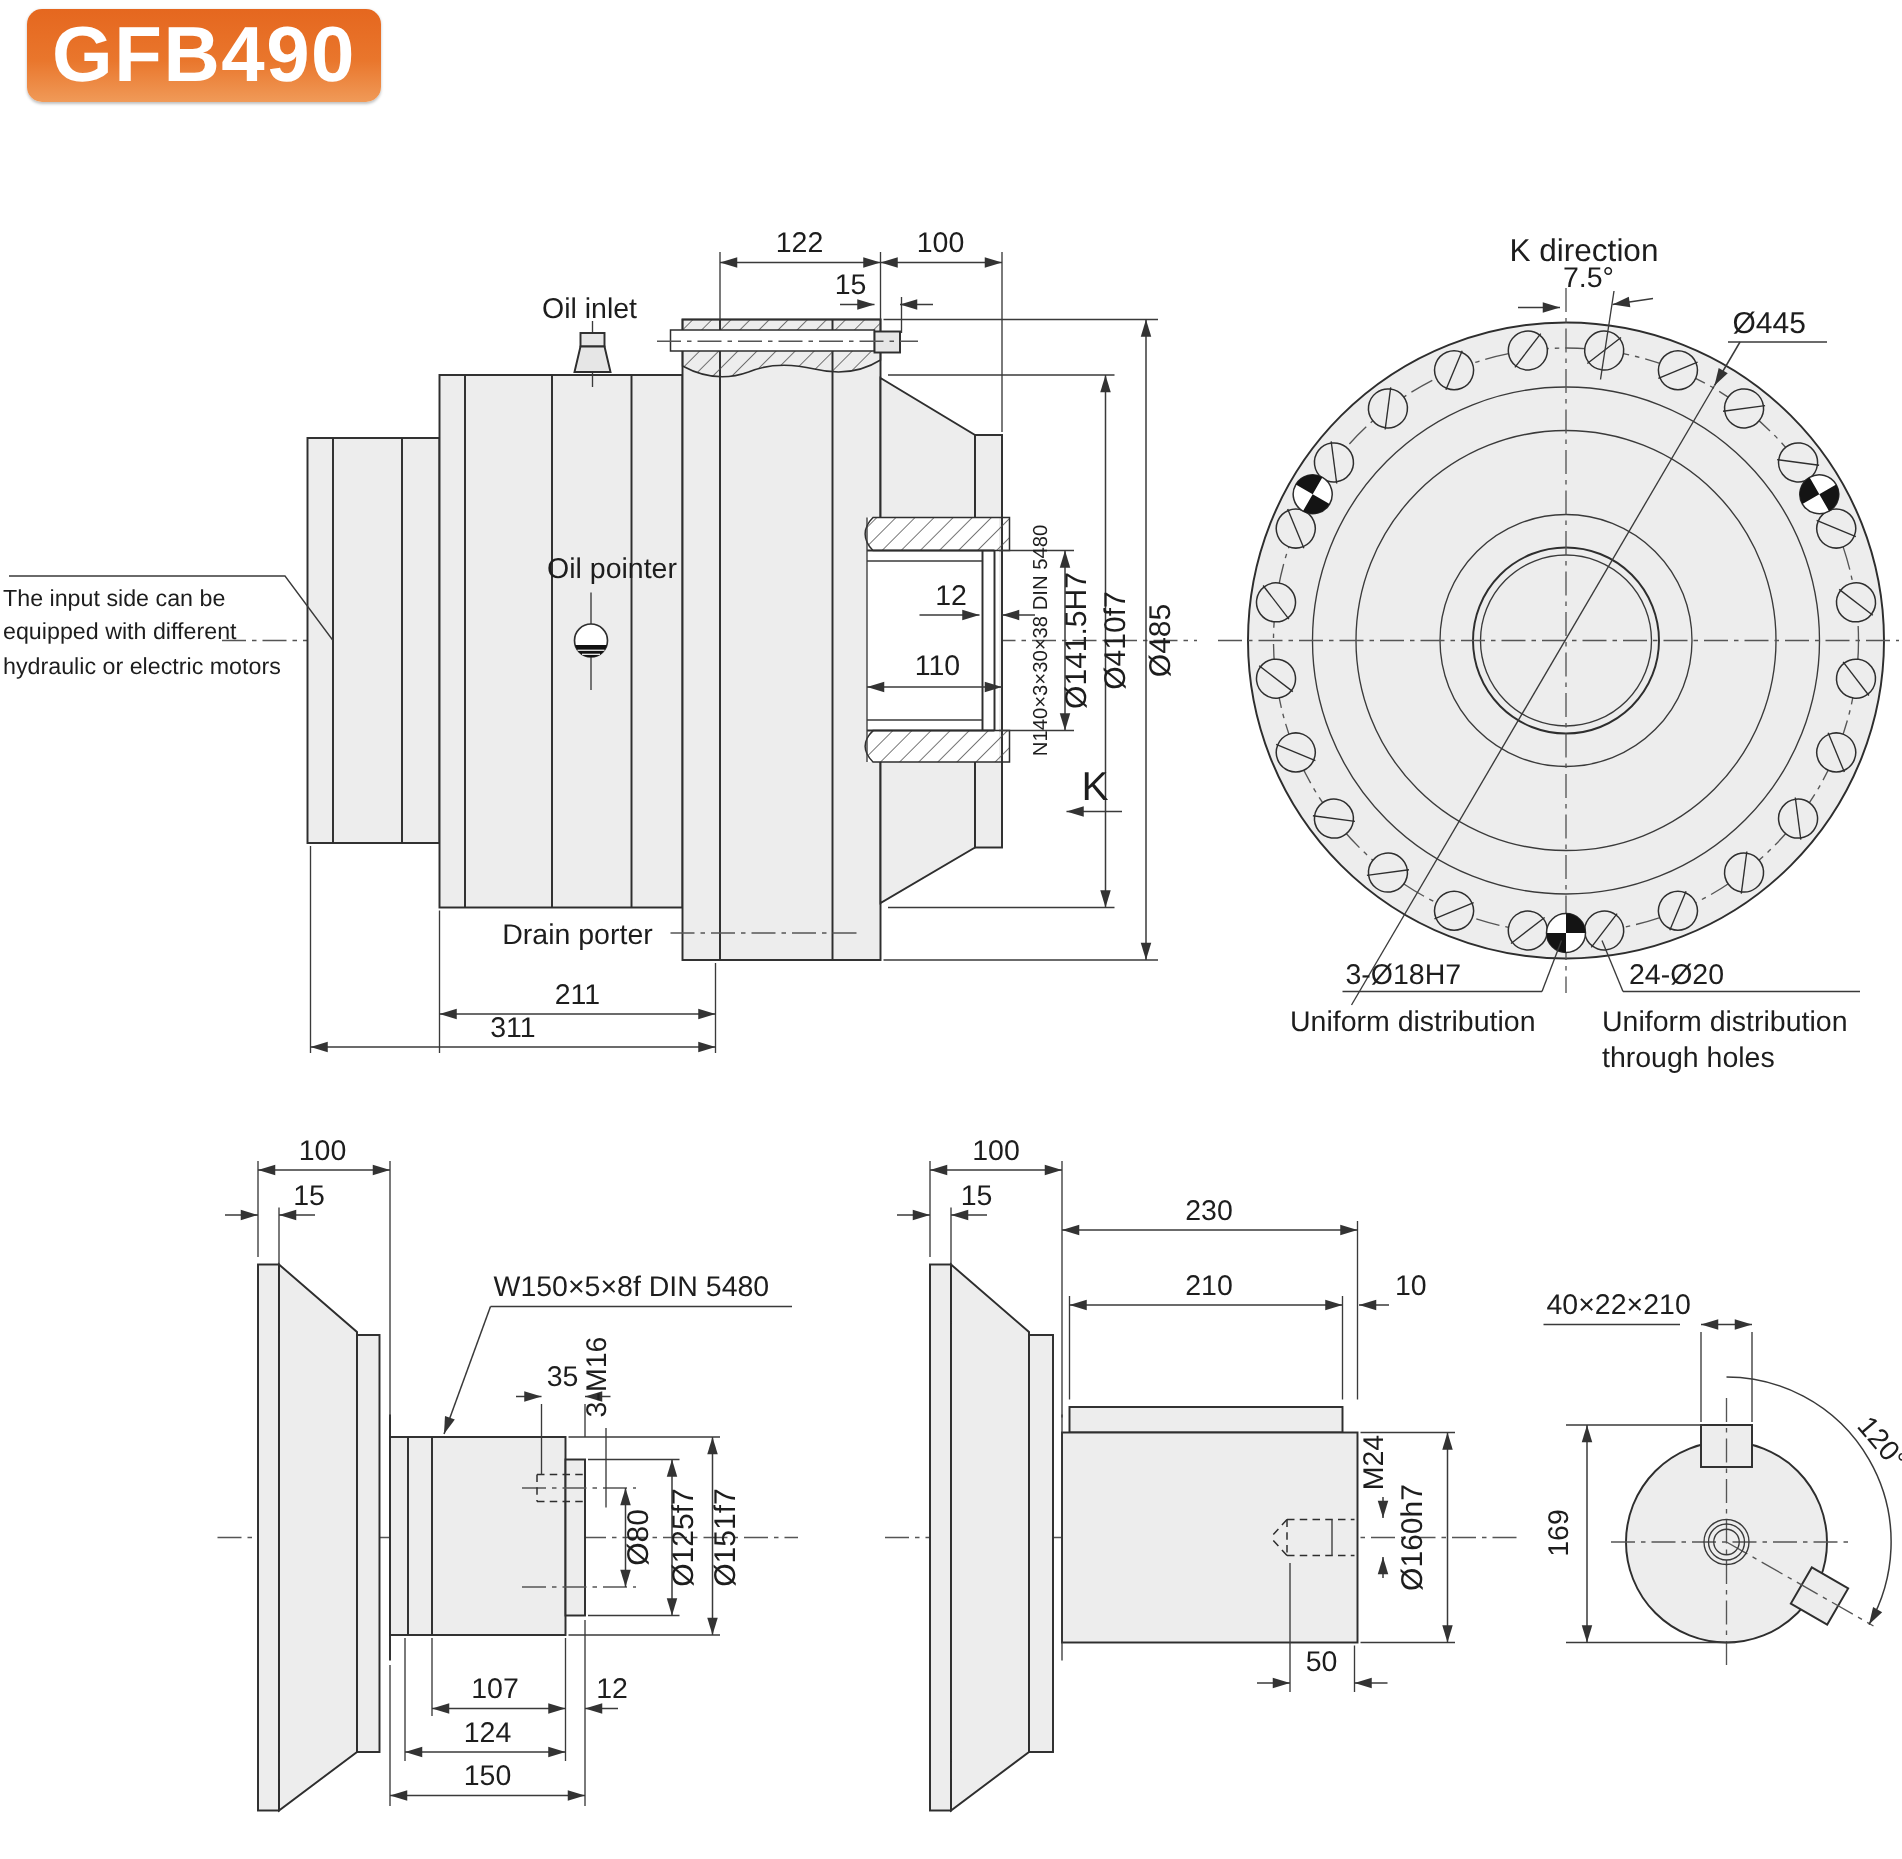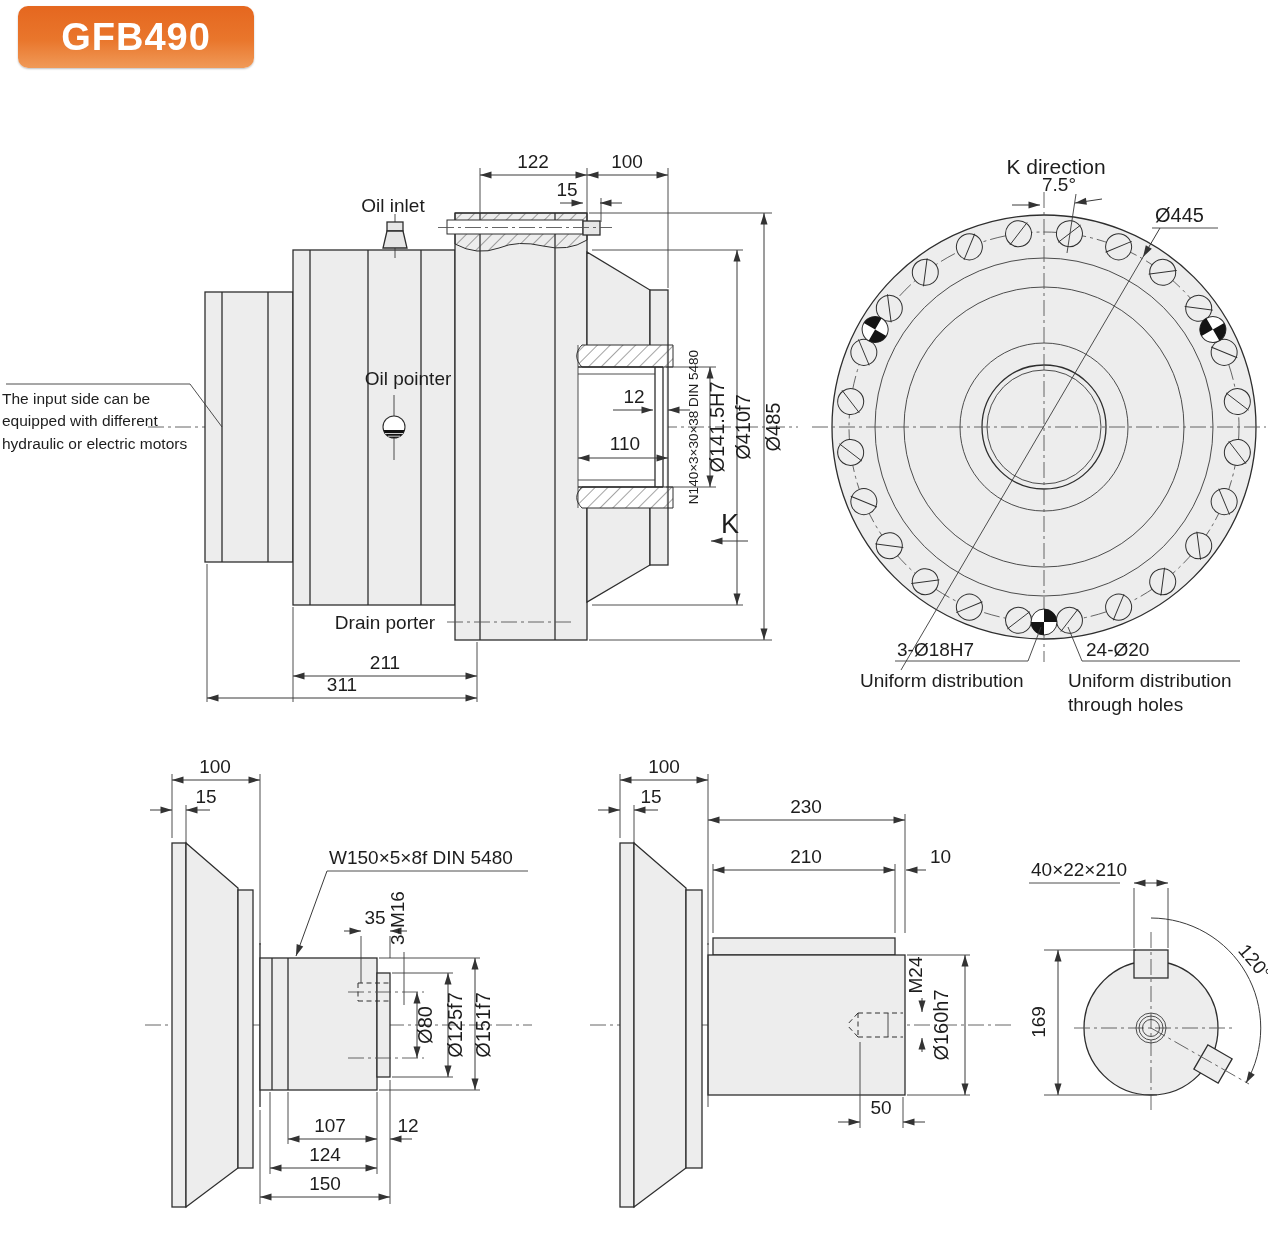--- a/index.html
+++ b/index.html
@@ -2,21 +2,21 @@
 <html><head>
 <meta charset="utf-8">
 <style>
   html,body{margin:0;padding:0;background:#ffffff;}
   .page{position:relative;width:1268px;height:1239px;background:#fff;overflow:hidden;
         font-family:"Liberation Sans", sans-serif;}
   .badge{position:absolute;left:18px;top:6px;width:236px;height:62px;border-radius:10px;
          background:linear-gradient(180deg,#e5671f 0%,#e9762c 55%,#f09a58 100%);
          display:flex;align-items:center;justify-content:center;
          box-shadow:0 1px 2px rgba(0,0,0,.25);}
-  .badge span{color:#fff;font-size:38px;font-weight:bold;letter-spacing:1px;}
+  .badge span{color:#fff;font-size:52px;font-weight:bold;letter-spacing:1px;}
   svg text{font-family:"Liberation Sans", sans-serif;fill:#1d1d1d;}
   .t13{font-size:13.5px;} .t15{font-size:15.5px;} .t19{font-size:19px;}
   .t20{font-size:20px;} .t21{font-size:21px;} .t27{font-size:27px;}
   .mid{text-anchor:middle;}
   .body{fill:#ededed;stroke:#2e2e2e;stroke-width:1.3;}
   .body2{fill:#e6e6e6;stroke:#2e2e2e;stroke-width:1.3;}
   .ln{stroke:#2e2e2e;stroke-width:1.3;fill:none;}
   .thin{stroke:#3a3a3a;stroke-width:0.9;fill:none;}
   .dim{stroke:#3a3a3a;stroke-width:1;fill:none;}
   .cl{stroke:#555;stroke-width:0.9;stroke-dasharray:16 4 3 4;fill:none;}

